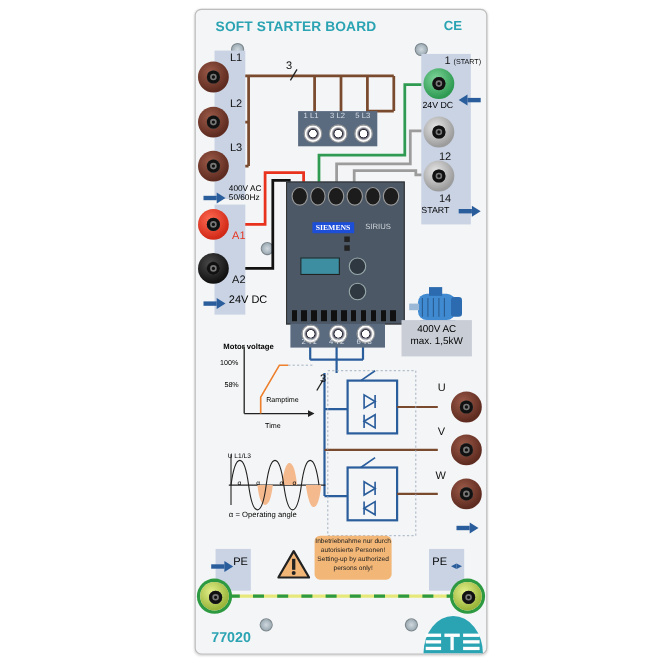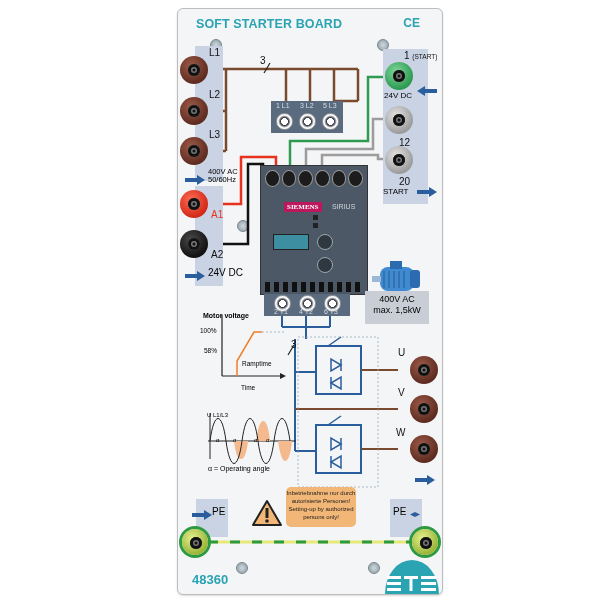--- a/index.html
+++ b/index.html
@@ -18,21 +18,21 @@
   .black{background:radial-gradient(circle at 40% 35%,#4a4a4a,#111 70%);}
   .green{background:radial-gradient(circle at 40% 35%,#7fd69b,#2e9a52 70%);}
   .grey{background:radial-gradient(circle at 40% 35%,#e6e6e6,#9c9c9c 70%);}
   .yg{background:radial-gradient(circle at 40% 35%,#e4f08a,#9ab53a 70%);box-shadow:0 0 0 3px #2d9a42;}
   .arrow{position:absolute;width:20px;height:10px;}
   .arrow::before{content:"";position:absolute;left:0;top:3px;width:12px;height:4px;background:#2a5d9c;}
   .arrow::after{content:"";position:absolute;left:12px;top:0;border-left:8px solid #2a5d9c;border-top:5px solid transparent;border-bottom:5px solid transparent;}
   .screw{position:absolute;width:10px;height:10px;border-radius:50%;background:radial-gradient(circle,#cfd8de,#8a9aa4);border:1px solid #7a868c;}
   .term{position:absolute;width:15px;height:15px;border-radius:50%;background:radial-gradient(circle,#fff 30%,#223 35%,#fff 60%);border:1px solid #999;}
   .device{left:82px;top:156px;width:106px;height:128px;background:#4c5866;border:1px solid #333;}
-  .siemens{left:23px;top:36px;background:#be185d;color:#fff;font-size:7px;font-family:"Liberation Serif",serif;font-weight:bold;padding:1px 3px;}
+  .siemens{left:23px;top:36px;background:#1d4ed8;color:#fff;font-size:7px;font-family:"Liberation Serif",serif;font-weight:bold;padding:1px 3px;}
   .sirius{left:71px;top:37px;color:#cfd6dc;font-size:7px;}
   .disp{left:12px;top:68px;width:34px;height:14px;background:#3d8ea0;border:1px solid #222;}
   .warnbox{left:108px;top:478px;width:70px;height:38px;background:#f2b676;border-radius:5px;font-size:6px;text-align:center;color:#222;line-height:8px;padding-top:2px;}
   .num{left:14px;top:563px;color:#2aa3b3;font-weight:bold;font-size:13px;}
   svg text{font-family:"Liberation Sans",sans-serif;}
 </style>
 </head>
 <body>
 
 <div class="board">
@@ -146,21 +146,21 @@
   <div class="abs panel" style="left:205px;top:40px;width:45px;height:155px"></div>
   <div class="abs lbl" style="left:226px;top:41px"><span>1</span> <span style="font-size:6.5px">(START)</span></div>
   <div class="socket green" style="left:207px;top:53px"></div>
   <div class="abs" style="left:206px;top:82px;font-size:8px">24V DC</div>
   <div class="abs" style="left:243px;top:77px;width:16px;height:10px;transform:scaleX(-1)">
       <div class="arrow" style="left:0;top:0"></div>
     </div>
   <div class="socket grey" style="left:207px;top:97px"></div>
   <div class="abs lbl" style="left:221px;top:128px">12</div>
   <div class="socket grey" style="left:207px;top:137px"></div>
-  <div class="abs lbl" style="left:221px;top:167px">20</div>
+  <div class="abs lbl" style="left:221px;top:167px">14</div>
   <div class="abs" style="left:205px;top:178px;font-size:8px">START</div>
   <div class="arrow" style="left:239px;top:178px"></div>
 
   <div class="abs device">
     <div class="abs" style="left:4px;top:4px;width:98px;height:18px;display:flex;gap:2px">
       <div class="term" style="position:relative;background:#1c1c1c"></div>
       <div class="term" style="position:relative;background:#1c1c1c"></div>
       <div class="term" style="position:relative;background:#1c1c1c"></div>
       <div class="term" style="position:relative;background:#1c1c1c"></div>
       <div class="term" style="position:relative;background:#1c1c1c"></div>
@@ -257,21 +257,21 @@
     <rect x="13.5" y="9" width="3" height="10" fill="#222"></rect>
     <circle cx="15" cy="22" r="1.8" fill="#222"></circle>
   </svg>
   <div class="abs warnbox">
     <div>Inbetriebnahme nur durch</div>
     <div>autorisierte Personen!</div>
     <div>Setting-up by authorized</div>
     <div>persons only!</div>
   </div>
 
-  <div class="abs num">48360</div>
+  <div class="abs num">77020</div>
   <svg class="abs" style="left:205px;top:545px" width="58" height="40">
     <path d="M2,40 A27,34 0 0 1 56,40 Z" fill="#2aa3b3"></path>
     <g fill="#fff">
       <rect x="4" y="22" width="14" height="3"></rect>
         <rect x="4" y="28" width="14" height="3"></rect>
         <rect x="4" y="34" width="14" height="3"></rect>
       <rect x="21" y="22" width="14" height="3"></rect>
         <rect x="26.5" y="25" width="3" height="12"></rect>
       <rect x="38" y="22" width="15" height="3"></rect>
         <rect x="38" y="28" width="15" height="3"></rect>

